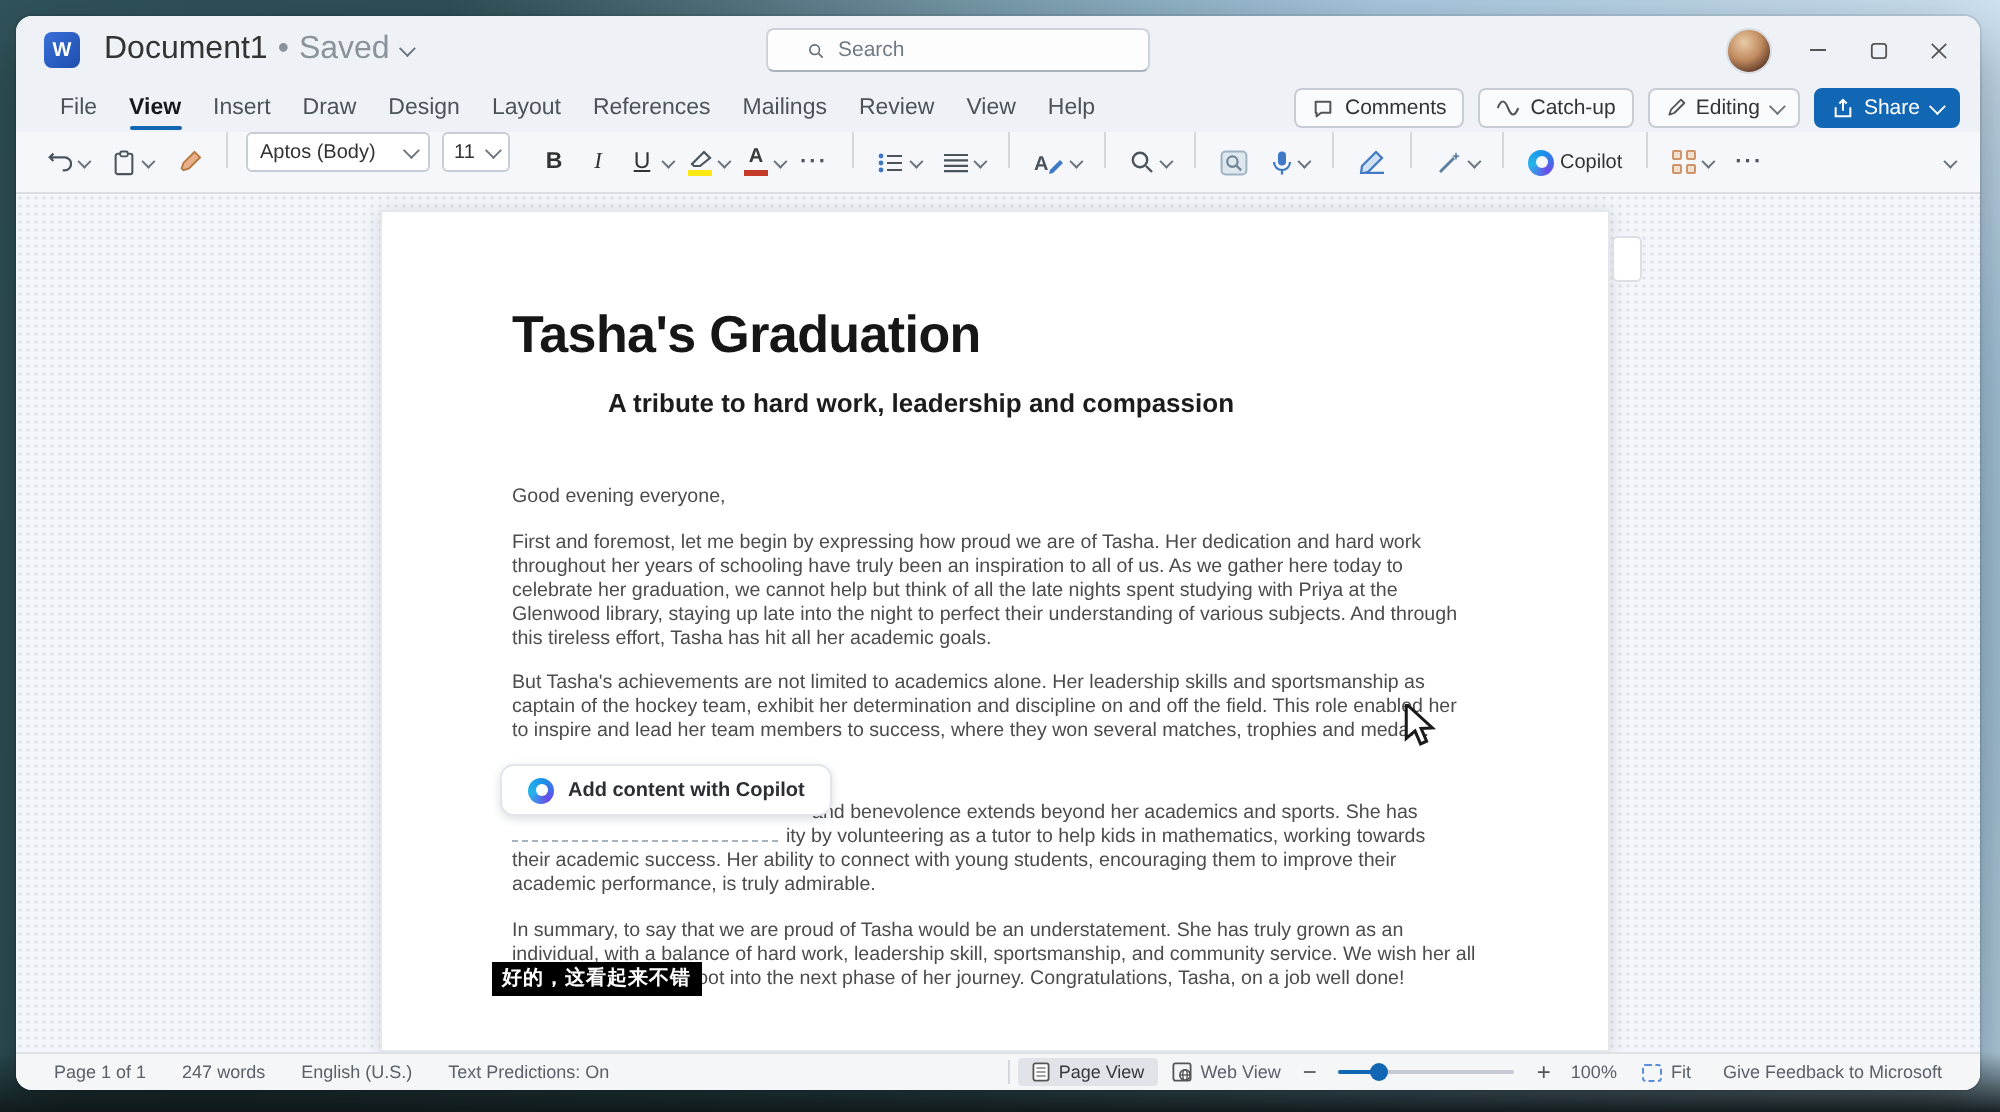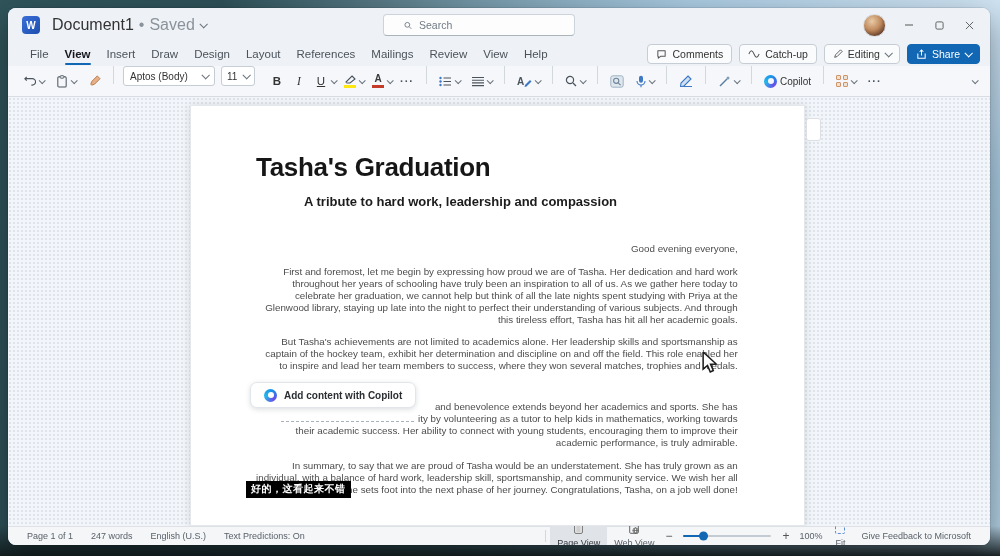--- a/index.html
+++ b/index.html
@@ -56,36 +56,36 @@
   .copilot-lbl { font-size:10px; color:#333; }
   .gridic { display:grid; grid-template-columns:5px 5px; grid-template-rows:5px 5px; gap:1.5px; }
   .gridic i { background:#f0e0d2; border:1px solid #cf9468; border-radius:1px; }
   
   .docarea { flex:1 1 auto; position:relative; background:#f2f5f9; background-image:radial-gradient(circle,#dde3ea 0.7px, transparent 0.9px); background-size:4px 4px; overflow:hidden; }
   .page { position:absolute; left:182px; top:8px; width:615px; bottom:0; background:#fff; border:1px solid #e4e7eb; box-shadow:0 1px 8px rgba(60,70,90,.16); }
   .dtitle { position:absolute; left:65px; top:46px; font-size:26px; font-weight:bold; color:#161616; letter-spacing:-0.3px; }
   .dsub { position:absolute; left:65px; top:88px; font-size:13px; font-weight:bold; color:#1c1c1c;margin-left:48px; }
   .bodytext { position:absolute; left:65px; top:126px; font-size:9.8px; line-height:11.9px; color:#4c4c4c; }
   .bodytext p { margin-bottom:11px; }
-  .bodytext div { white-space:nowrap;text-align:right; }
+  .bodytext div { white-space:nowrap; }
   .p4 { margin-top:29px !important; }
   .indent1 { padding-left:150px; }
   .dashes { display:inline-block; width:133px; border-bottom:1.6px dashed #a9b2bc; height:7px; margin-right:4px; }
   .pill { position:absolute; left:59px; top:276px; height:26px; background:#fff; border:1px solid #e2e6eb; border-radius:7px; box-shadow:0 1.5px 5px rgba(40,50,70,.16); display:flex; align-items:center; gap:7px; padding:0 13px; }
   .pill .copilot-ic::after { background:#fff; }
   .pill span { font-size:10px; font-weight:bold; color:#2b2f33; white-space:nowrap; }
   .cursor { position:absolute; left:510px; top:246px; }
   .sidebox { position:absolute; left:798px; top:21px; width:15px; height:23px; background:#fff; border:1px solid #dcdfe3; border-radius:3px; }
   .cnsub { position:absolute; left:238px; top:384px; background:#000; color:#fff; font-size:10px; font-weight:bold; padding:1px 5px 2px 5px; letter-spacing:0.5px; white-space:nowrap; }
   
   .statusbar { height:19px; background:#f4f6f8; border-top:1px solid #dde1e5; display:flex; align-items:center; font-size:9px; color:#5a6169; padding:0 10px; flex:0 0 auto; }
   .sb-item { padding:0 9px; white-space:nowrap; }
   .sb-right { margin-left:auto; display:flex; align-items:center; }
   .sb-sep { width:1px; height:12px; background:#d3d8dd; margin:0 4px; }
-  .sb-chip { display:flex; align-items:center; gap:4px; padding:2px 7px; border-radius:2px; white-space:nowrap;flex-direction:column; }
+  .sb-chip { display:flex; align-items:center; gap:4px; padding:2px 7px; border-radius:2px; white-space:nowrap; }
   .sb-chip.sel { background:#e0e4e9; color:#33383e; }
   .zoomtrack { width:88px; height:2.5px; background:#c4cad1; border-radius:2px; position:relative; margin:0 7px; }
   .zoomfill { position:absolute; left:0; top:0; bottom:0; width:22%; background:#1267b4; border-radius:2px; }
   .zoomdot { position:absolute; left:22%; top:50%; width:9px; height:9px; background:#1267b4; border-radius:50%; transform:translate(-4px,-50%); }
   .zbtn { font-size:12px; color:#555; padding:0 4px; }
   .fitic { width:10px; height:9px; border:1.3px dashed #5b8dd9; border-radius:2px; }
   svg { display:block; }
 </style>
 </head>
 <body>

